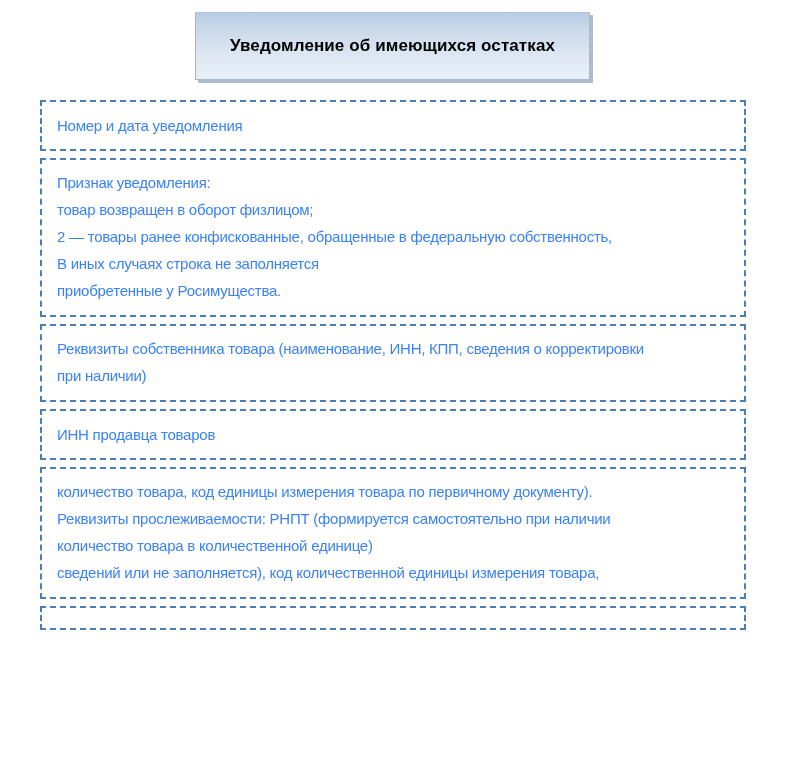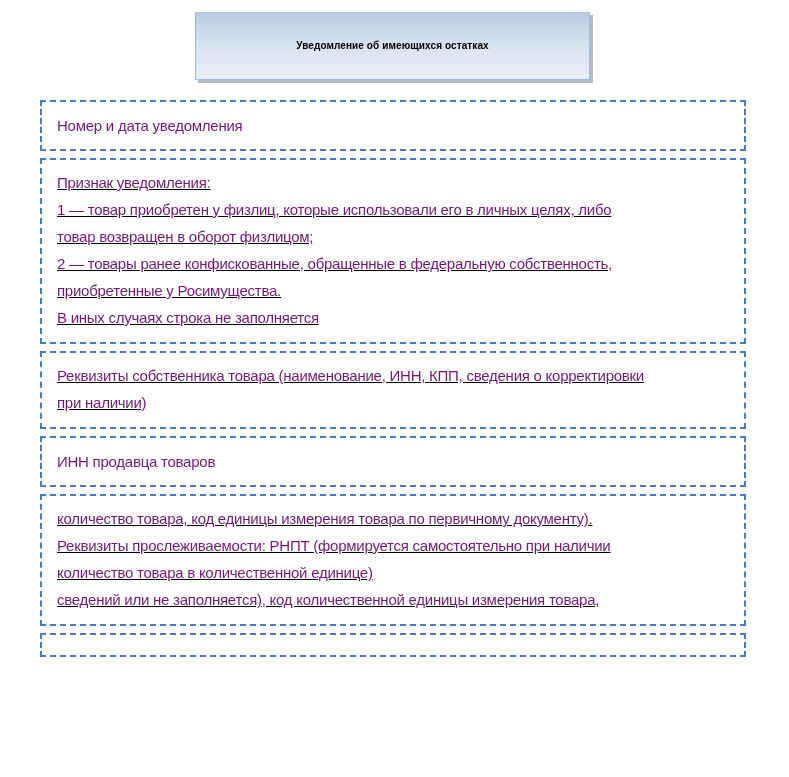--- a/index.html
+++ b/index.html
@@ -43,21 +43,21 @@
     border-top-color: #aec4dd;
     box-shadow: 3px 3px 0 0 rgba(150,166,187,0.75);
     display: flex;
     flex-direction: column;
     align-items: center;
     justify-content: center;
   }
   .title-line {
     color: #000000;
     font-weight: bold;
-    font-size: 10px;
+    font-size: 17px;
     line-height: 26px;
     letter-spacing: 0.1px;
     white-space: nowrap;
     text-align: left;
   }
 
   
   .fields {
     position: absolute;
     left: 40px;
@@ -68,36 +68,35 @@
     box-sizing: border-box;
     border: 2px dashed #4a7ebb;
     background: #ffffff;
     padding: 11px 14px 11px 15px;
     margin-bottom: 7px;
   }
   .field-box:last-child {
     margin-bottom: 0;
   }
   .field-line {
-    color: #701a75;
+    color: #3b82f6;
     font-size: 15px;
     line-height: 27px;
     font-family: "Liberation Sans", "DejaVu Sans", sans-serif;
     white-space: nowrap;
     letter-spacing: -0.25px;
   }
   
   .field-box.compact {
     padding-top: 10px;
     padding-bottom: 10px;
   }
   .field-box.tall {
     padding-top: 9px;
     padding-bottom: 11px;
-    text-decoration: underline;
   }
 </style>
 </head>
 <body>
 
 <div class="page">
 
   <div class="title-banner-wrap">
     <div class="title-banner">
       <div class="title-line">Уведомление об имеющихся остатках</div>
@@ -106,25 +105,24 @@
 
   <div class="fields">
 
     <div class="field-box compact">
       <div class="field-line">Номер и дата уведомления</div>
     </div>
 
 
     <div class="field-box tall">
       <div class="field-line">Признак уведомления:</div>
-      <div class="field-line">1 — товар приобретен  у физлиц, которые использовали его в личных целях, либо</div>
       <div class="field-line">товар возвращен в оборот физлицом;</div>
       <div class="field-line">2 — товары ранее конфискованные, обращенные в федеральную  собственность,</div>
+      <div class="field-line">В иных случаях строка не заполняется</div>
       <div class="field-line">приобретенные у Росимущества.</div>
-      <div class="field-line">В иных случаях строка не заполняется</div>
     </div>
 
     <div class="field-box tall">
       <div class="field-line">Реквизиты собственника товара (наименование, ИНН, КПП, сведения о корректировки</div>
       <div class="field-line">при наличии)</div>
     </div>
 
     <div class="field-box compact">
       <div class="field-line">ИНН продавца товаров</div>
     </div>

